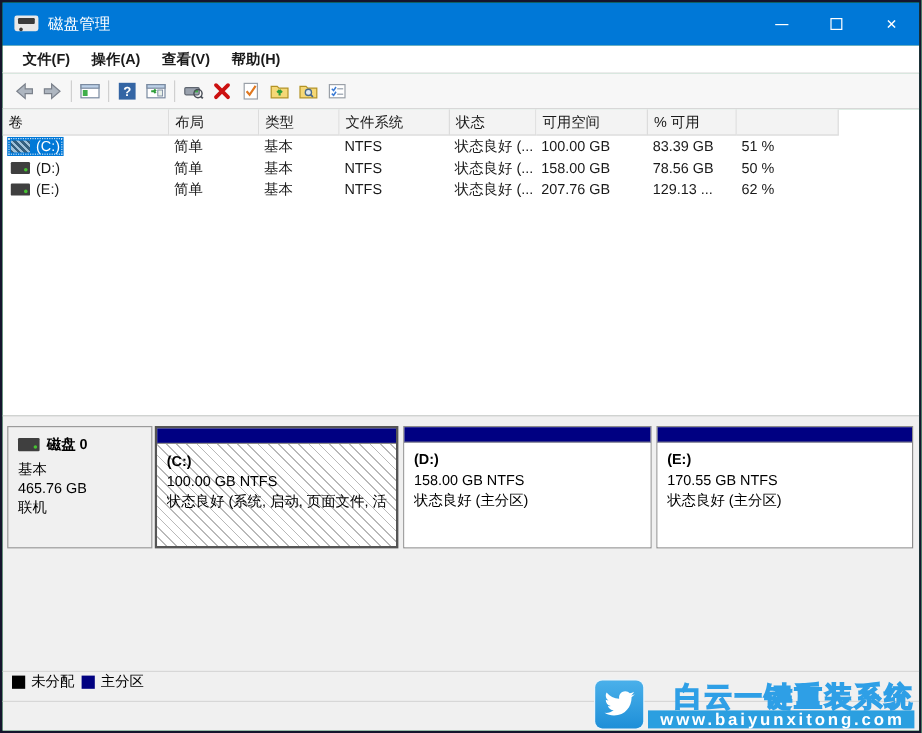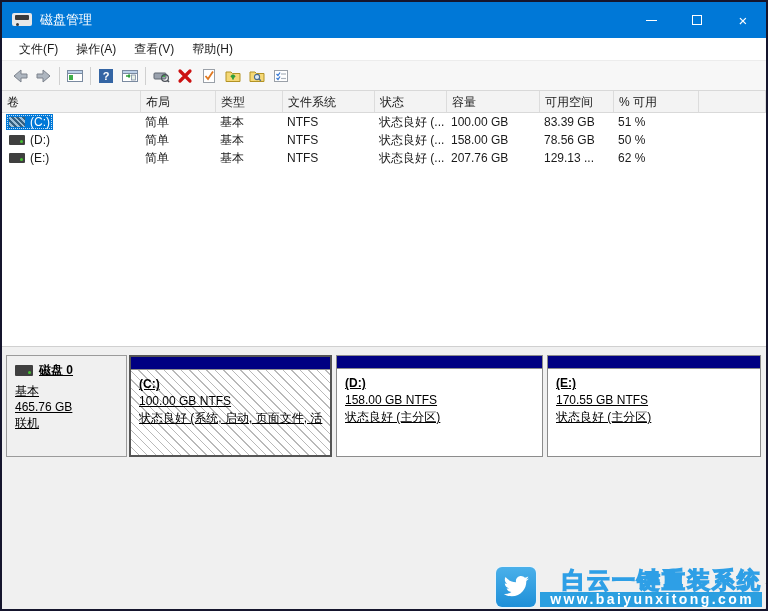--- a/index.html
+++ b/index.html
@@ -14,21 +14,21 @@
   .title-icon .drive-body { width:20px; height:13px; background:#e8e8e8; border-radius:2px; position:absolute; top:1px; }
   .title-icon .drive-slot { width:14px; height:5px; background:#3a3a3a; position:absolute; top:3px; left:3px; border-radius:1px; }
   .title-icon .drive-dot { width:3px; height:3px; background:#3a3a3a; border-radius:50%; position:absolute; bottom:2px; left:4px; }
   .title-text { color:#ffffff; font-size:13px; }
   .win-controls { margin-left:auto; display:flex; height:100%; }
   .win-btn { width:46px; height:100%; display:flex; align-items:center; justify-content:center; color:#ffffff; cursor:default; }
   .glyph-min { width:11px; height:1px; background:#ffffff; }
   .glyph-max { width:10px; height:10px; border:1px solid #ffffff; }
   .glyph-close { font-size:15px; line-height:1; }
   
-  .menubar { height:23px; background:#ffffff; display:flex; align-items:center; padding-left:8px; border-bottom:1px solid #ececec; flex:0 0 auto; }
+  .menubar { height:23px; background:#ffffff; display:flex; align-items:center; padding-left:8px; border-bottom:1px solid #ececec; flex:0 0 auto;font-weight:bold; }
   .menu-item { font-size:12px; color:#1a1a1a; padding:3px 9px; }
   
   .toolbar { height:30px; background:#f7f7f7; border-bottom:1px solid #d8d8d8; display:flex; align-items:center; padding-left:6px; flex:0 0 auto; }
   .tbtn { width:24px; height:24px; display:flex; align-items:center; justify-content:center; }
   .tsep { width:1px; height:18px; background:#d0d0d0; margin:0 3px; }
   
   .list-pane { height:255px; background:#ffffff; flex:0 0 auto; overflow:hidden; }
   .grid-row { display:grid; grid-template-columns:139px 75px 67px 92px 72px 93px 74px 85px 1fr; }
   .list-header .cell {
     background:#f3f3f3; border-right:1px solid #dcdcdc; border-bottom:1px solid #d9d9d9;
@@ -36,21 +36,21 @@
   }
   .vol-row { height:18px; align-items:center; }
   .vol-row .cell { font-size:12px; color:#1a1a1a; padding:0 4px; white-space:nowrap; overflow:hidden; }
   .vol-name { display:inline-flex; align-items:center; gap:5px; padding:1px 3px; }
   .vol-name.selected { background:#0078d7; color:#ffffff; outline:1px dotted #c7e0f4; outline-offset:-2px; }
   .disk-mini { width:16px; height:10px; border-radius:1px; background:#3f3f3f; position:relative; flex:0 0 auto; }
   .disk-mini::after { content:""; position:absolute; right:2px; bottom:2px; width:3px; height:3px; background:#46c232; border-radius:50%; }
   .disk-mini.striped { background:repeating-linear-gradient(45deg,#35607f 0 2px,#9fc0d8 2px 4px); }
   .disk-mini.striped::after { display:none; }
   
-  .graph-pane { flex:1 1 auto; background:#f0f0f0; border-top:1px solid #d0d0d0; display:flex; flex-direction:row; position:relative;text-decoration:underline; }
+  .graph-pane { flex:1 1 auto; background:#f0f0f0; border-top:1px solid #d0d0d0; display:flex; flex-direction:column; position:relative; }
   .disk-row { display:flex; margin:8px 4px 0 4px; height:102px; flex:0 0 auto; }
   .disk-label { width:121px; border:1px solid #9b9b9b; background:#f0f0f0; padding:6px 8px; flex:0 0 auto; }
   .disk-label-title { display:flex; align-items:center; gap:6px; font-size:12px; font-weight:bold; margin-bottom:4px; }
   .disk-icon { width:18px; height:11px; background:#3f3f3f; border-radius:1px; position:relative; }
   .disk-icon::after { content:""; position:absolute; right:2px; bottom:2px; width:3px; height:3px; background:#46c232; border-radius:50%; }
   .disk-label-line { font-size:12px; line-height:16px; }
   .partitions { display:flex; gap:4px; margin-left:2px; flex:1 1 auto; }
   .part-block { border:1px solid #8c8c8c; background:#ffffff; display:flex; flex-direction:column; }
   .part-c { width:203px; } .part-d { width:207px; } .part-e { width:214px; }
   .part-bar { height:13px; background:#000082; border-bottom:1px solid #8c8c8c; flex:0 0 auto; }
@@ -187,21 +187,20 @@
     </div>
   </div>
 
   <div class="list-pane">
     <div class="grid-row list-header">
       <div class="cell">卷</div>
       <div class="cell">布局</div>
       <div class="cell">类型</div>
       <div class="cell">文件系统</div>
       <div class="cell">状态</div>
-      <div class="cell">容量</div>
       <div class="cell">可用空间</div>
       <div class="cell">% 可用</div>
       <div class="cell"></div>
     </div>
 
     <div class="grid-row vol-row">
       <div class="cell"><span class="vol-name selected">
             <span class="disk-mini striped"></span>
             <span>(C:)</span>
           </span></div>

